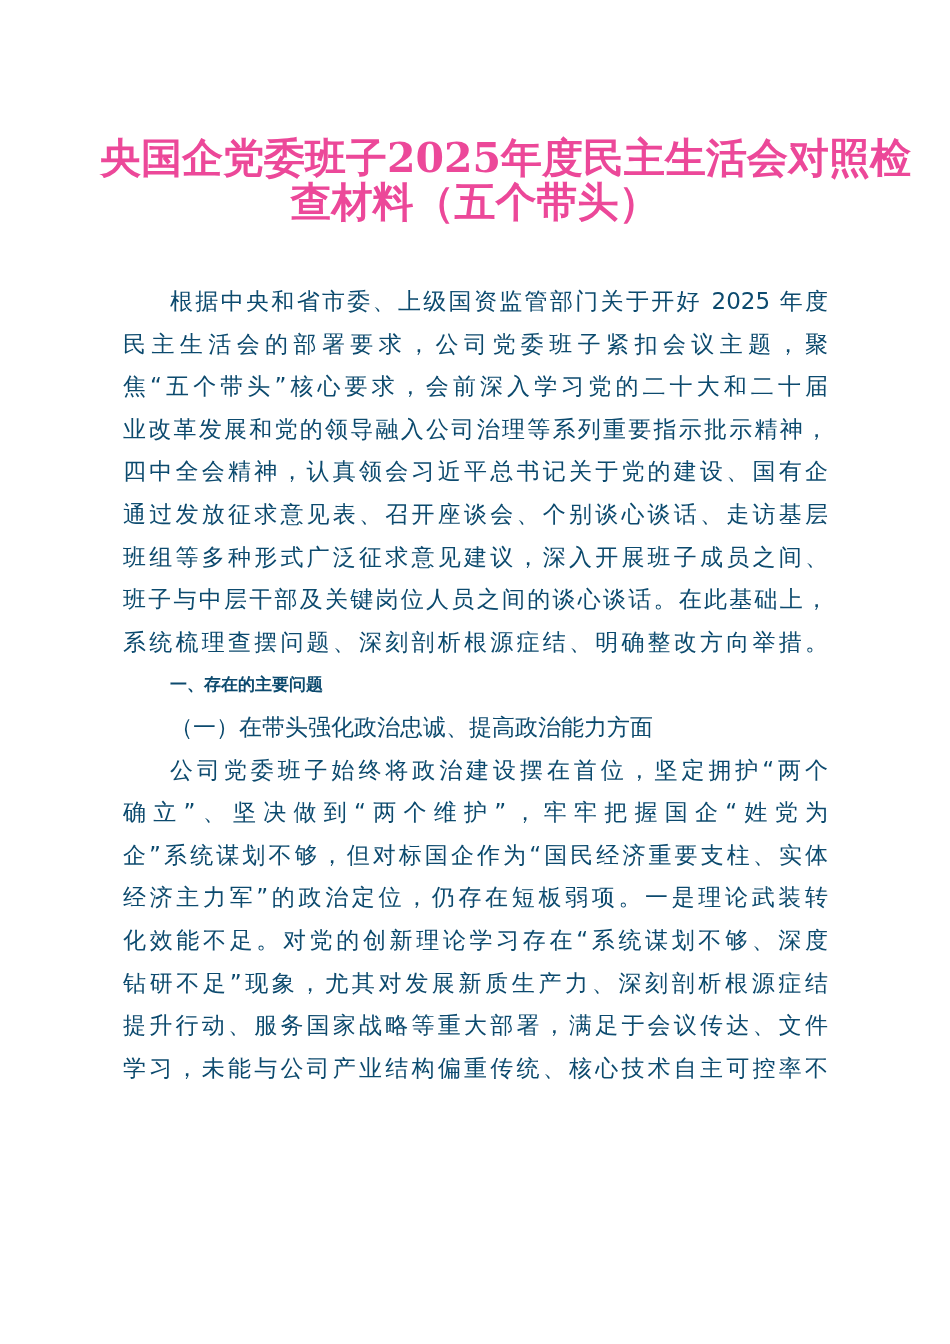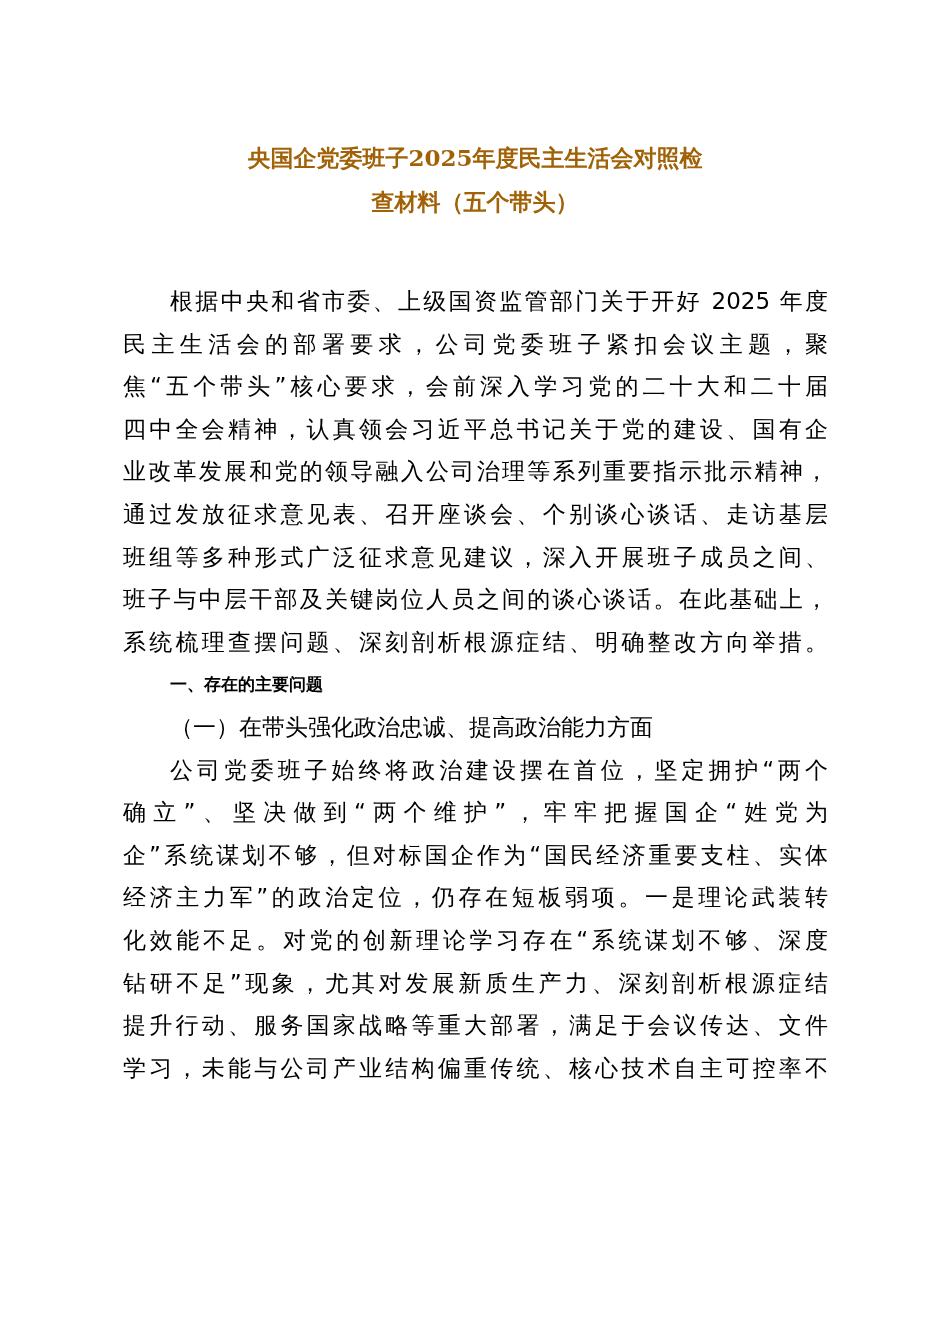--- a/index.html
+++ b/index.html
@@ -22,34 +22,34 @@
       background: #ffffff;
     }
     .title {
       position: absolute;
       left: 100px;
       width: 750px;
       top: 136px;
       text-align: center;
       font-family: "DejaVu Serif", "Liberation Serif", serif;
       font-weight: bold;
-      font-size: 23px;
+      font-size: 41px;
       line-height: 44px;
       letter-spacing: 0px;
-      color: #a16207;
+      color: #ec4899;
     }
     .title div { white-space: nowrap; }
     .body {
       position: absolute;
       left: 123px;
       width: 705px;
       top: 280px;
       font-family: "DejaVu Sans", "Liberation Sans", sans-serif;
       font-size: 23px;
-      color: #000000;
+      color: #0c4a6e;
     }
     .line {
       height: 42.6px;
       line-height: 42.6px;
       white-space: nowrap;
       text-align: justify;
       text-align-last: justify;
     }
     .line.last {
       text-align-last: left;
@@ -75,22 +75,22 @@
   <div class="title">
     <div>央国企党委班子2025年度民主生活会对照检</div>
     <div>查材料（五个带头）</div>
   </div>
 
   <div class="body">
     <div>
       <div class="line indent">根据中央和省市委、上级国资监管部门关于开好 2025 年度</div>
       <div class="line">民主生活会的部署要求，公司党委班子紧扣会议主题，聚</div>
       <div class="line">焦“五个带头”核心要求，会前深入学习党的二十大和二十届</div>
+      <div class="line">业改革发展和党的领导融入公司治理等系列重要指示批示精神，</div>
       <div class="line">四中全会精神，认真领会习近平总书记关于党的建设、国有企</div>
-      <div class="line">业改革发展和党的领导融入公司治理等系列重要指示批示精神，</div>
       <div class="line">通过发放征求意见表、召开座谈会、个别谈心谈话、走访基层</div>
       <div class="line">班组等多种形式广泛征求意见建议，深入开展班子成员之间、</div>
       <div class="line">班子与中层干部及关键岗位人员之间的谈心谈话。在此基础上，</div>
       <div class="line">系统梳理查摆问题、深刻剖析根源症结、明确整改方向举措。</div>
     </div>
 
     <div class="line h1">一、存在的主要问题</div>
     <div class="line h2">（一）在带头强化政治忠诚、提高政治能力方面</div>
 
     <div>

